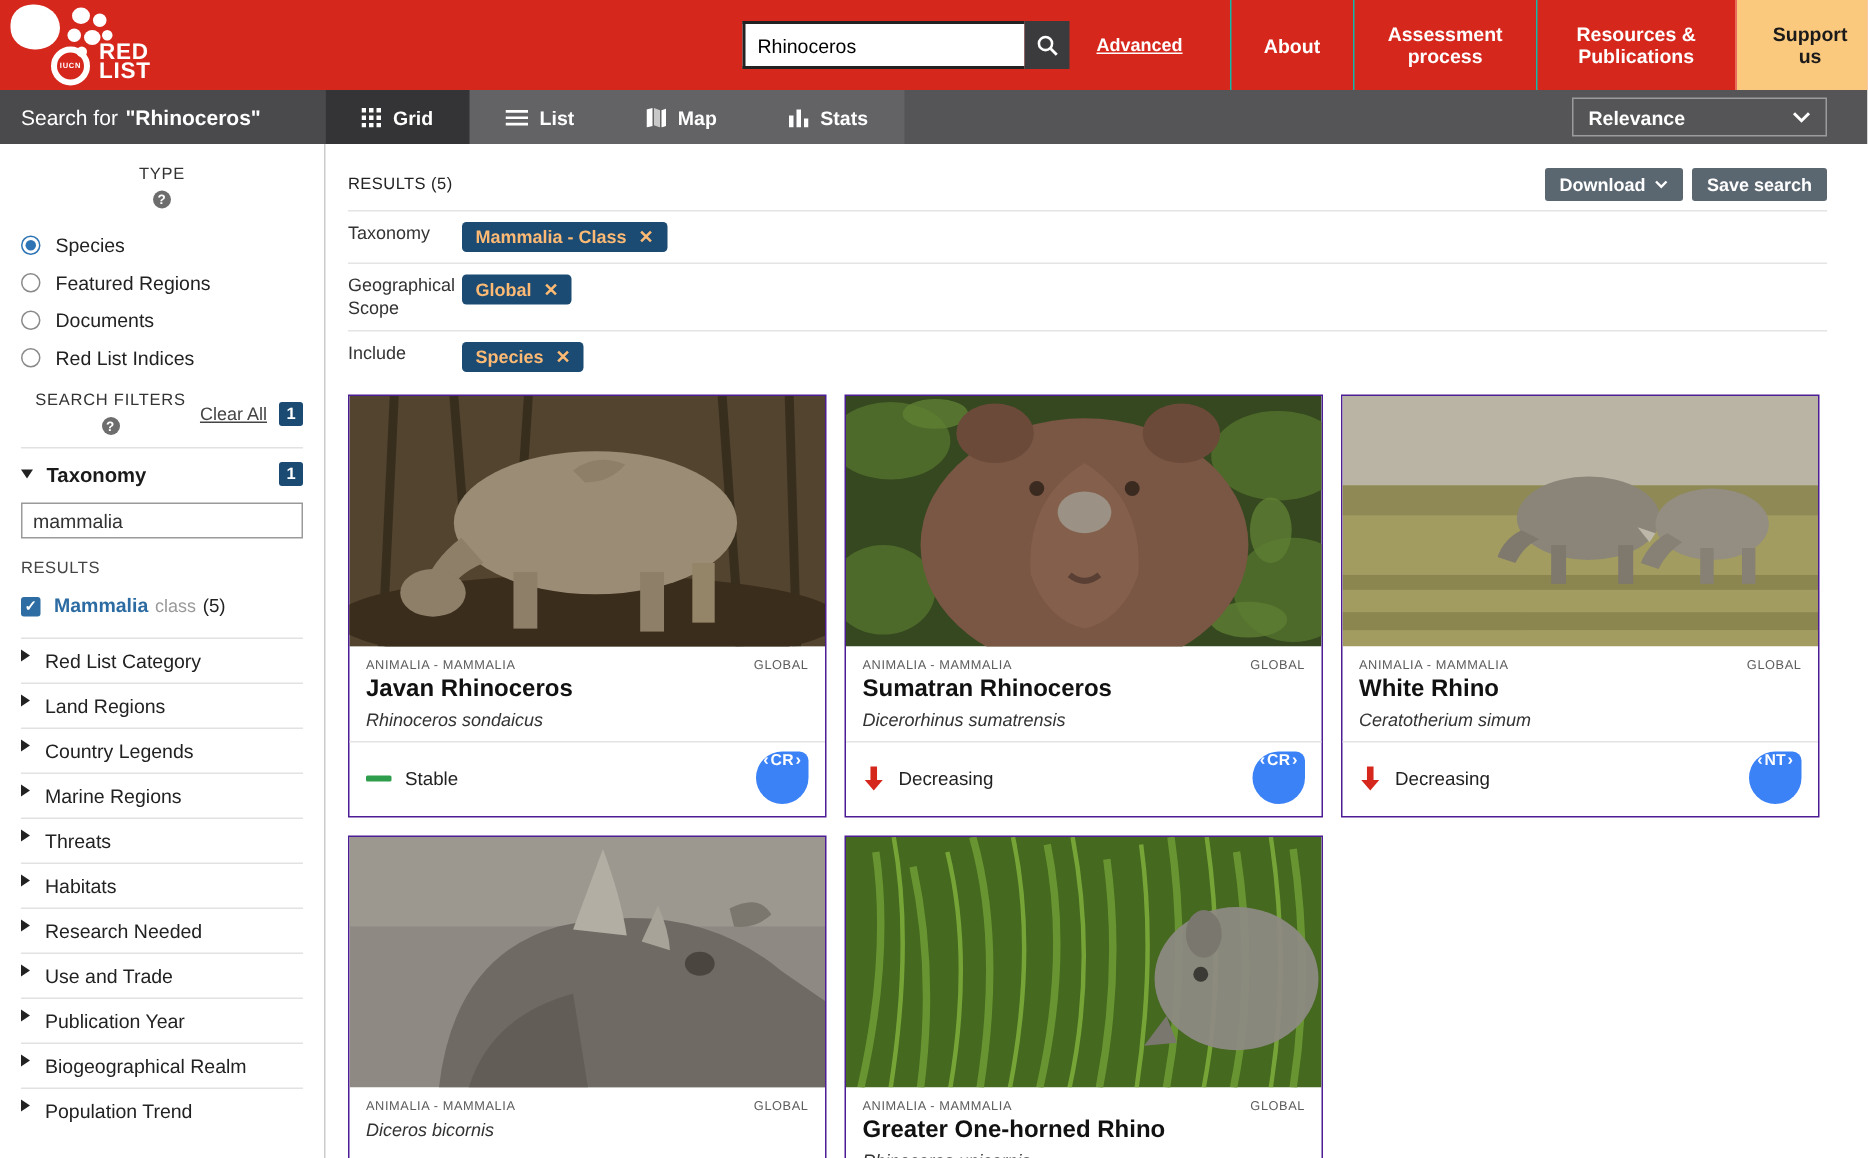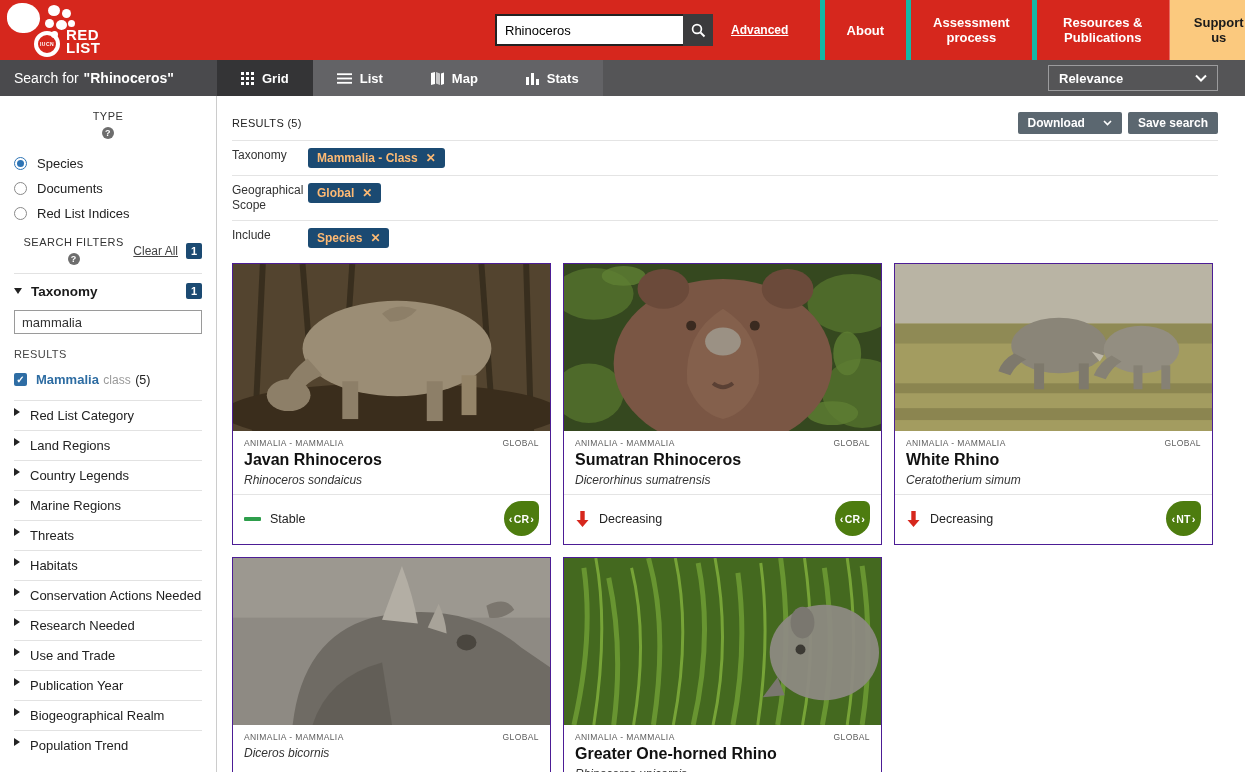--- a/index.html
+++ b/index.html
@@ -11,21 +11,21 @@
   .logo { width:120px; position:relative; flex:0 0 auto; }
   .logo-blob { position:absolute; background:#fff; border-radius:50%; }
   .logo-ring { position:absolute; left:34px; top:31px; width:26px; height:26px; border:4px solid #fff; border-radius:50%; color:#fff; font-size:5px; font-weight:bold; display:flex; align-items:center; justify-content:center; letter-spacing:.5px; }
   .logo-text { position:absolute; left:66px; top:28px; color:#fff; font-weight:bold; font-size:15px; line-height:13px; letter-spacing:.5px; }
   .search-area { display:flex; align-items:center; margin-left:375px; }
   .search-box { display:flex; height:32px; }
   .search-input { width:188px; height:32px; border:2px solid #222; border-right:none; padding:0 8px; font-size:13px; outline:none; }
   .search-btn { width:30px; height:32px; background:#3b3b3d; border:none; display:flex; align-items:center; justify-content:center; cursor:pointer; }
   .advanced-link { color:#fff; font-size:12px; font-weight:bold; text-decoration:underline; margin-left:18px; cursor:pointer; }
   .main-nav { display:flex; align-items:stretch; margin-left:18px; flex:1; }
-  .nav-item { color:#fff; font-size:13px; font-weight:bold; display:flex; align-items:center; padding:0 22px; border-left:5px solid #14b8a6; cursor:pointer; text-align:center; }
+  .nav-item { color:#fff; font-size:13px; font-weight:bold; display:flex; align-items:center; padding:0 22px; border-left:1px solid #14b8a6; cursor:pointer; text-align:center; }
   .nav-item.support { background:#fbc97e; color:#1a1a1a; border-left:1px solid #e8695f; padding:0 24px; }
   .nav-spacer { width:24px; }
 
   
   .subbar { height:36px; background:#555557; display:flex; align-items:stretch; position:relative; }
   .search-for { width:217px; background:#4a4a4d; color:#fff; font-size:14px; display:flex; align-items:center; padding-left:14px; flex:0 0 auto; }
   .search-for b { margin-left:5px; }
   .view-tabs { display:flex; background:#636366; }
   .vtab { display:flex; align-items:center; gap:8px; color:#fff; font-size:13px; font-weight:bold; padding:0 24px; cursor:pointer; }
   .vtab.active { background:#343436; }
@@ -60,21 +60,21 @@
   .checkbox { width:13px; height:13px; background:#2e6da4; border-radius:2px; color:#fff; font-size:10px; font-weight:bold; display:flex; align-items:center; justify-content:center; }
   .chk-name { font-size:13px; font-weight:bold; color:#2d6ca2; }
   .chk-rank { font-size:12px; color:#999; }
   .chk-count { font-size:12.5px; color:#222; }
   .filter-item { display:flex; gap:10px; padding:7px 0; border-top:1px solid #e2e2e2; cursor:pointer; }
   .filter-item span.lbl { font-size:13px; color:#222; }
 
   
   .results-head { display:flex; align-items:center; height:34px; }
   .results-count { font-size:11px; color:#222; letter-spacing:.3px; flex:1; }
-  .btn-gray { background:#5b6770; color:#fff; border:none; font-size:12px; font-weight:bold; height:22px; padding:0 10px; border-radius:2px; margin-left:6px; display:inline-flex; align-items:center; gap:18px; cursor:pointer; }
+  .btn-gray { background:#5b6770; color:#fff; border:none; font-size:12px; font-weight:bold; height:22px; padding:0 10px; border-radius:2px; margin-left:6px; display:inline-flex; align-items:center; gap:6px; cursor:pointer; }
   .chip-table { border-top:1px solid #e4e4e4; }
   .chip-row { display:flex; align-items:flex-start; padding:7px 0; border-bottom:1px solid #e4e4e4; }
   .chip-row-label { width:76px; font-size:12px; color:#333; line-height:15px; flex:0 0 auto; }
   .chip { background:#1b4a72; color:#fdba74; font-size:12px; font-weight:bold; border-radius:3px; padding:3px 9px; display:inline-flex; align-items:center; gap:8px; cursor:pointer; }
   .chip .x { font-weight:bold; font-size:12px; cursor:pointer; }
   .chip-row:last-child { border-bottom:none; }
 
   .grid { display:flex; flex-wrap:wrap; gap:12px 12px; margin-top:8px; }
   .card { width:319px; border:1px solid #4c1d95; background:#fff; cursor:pointer; }
   .card-img { width:100%; height:167px; display:block; }
@@ -82,21 +82,21 @@
   .card-toprow { display:flex; font-size:8.5px; color:#5d5d5d; letter-spacing:.4px; }
   .card-toprow .grow { flex:1; }
   .card-title { font-size:16px; font-weight:bold; color:#111; margin-top:3px; }
   .card-sci { font-size:12px; font-style:italic; color:#333; margin:4px 0 7px 0; }
   .card-bottom { border-top:1px solid #e4e4e4; margin:0 -11px; padding:6px 11px 8px 11px; display:flex; align-items:center; min-height:44px; }
   .trend { display:flex; align-items:center; gap:9px; flex:1; font-size:12.5px; color:#222; }
   .t-ic { display:none; }
   .trend-stable .ic-stable { display:inline-block; width:17px; height:4px; background:#2e9e4c; border-radius:1px; }
   .trend-up .ic-up, .trend-down .ic-down { display:inline-block; }
   .arrow-svg { width:15px; height:18px; }
-  .badge { width:35px; height:35px; background:#4d7c0f; border-radius:50% 6px 50% 50%; color:#fff; display:flex; align-items:center; justify-content:center; font-size:10.5px; font-weight:bold; letter-spacing:.2px; }
+  .badge { width:35px; height:35px; background:#3b82f6; border-radius:50% 6px 50% 50%; color:#fff; display:flex; justify-content:center; font-size:10.5px; font-weight:bold; letter-spacing:.2px; }
   .badge::before { content:"‹"; font-size:11px; margin-right:1px; }
   .badge::after { content:"›"; font-size:11px; margin-left:1px; }
 
   .icon-svg { display:block; }
 </style>
 </head>
 <body>
 
 <div class="page">
 
@@ -206,20 +206,24 @@
         <span>TYPE</span>
         <span class="help-icon">?</span>
       </div>
       <div class="radio-group">
         <div class="radio-row">
           <span class="radio checked"></span>
           <span class="radio-label">Species</span>
         </div>
         <div class="radio-row">
           <span class="radio"></span>
+          <span class="radio-label">Featured Regions</span>
+        </div>
+        <div class="radio-row">
+          <span class="radio"></span>
           <span class="radio-label">Documents</span>
         </div>
         <div class="radio-row">
           <span class="radio"></span>
           <span class="radio-label">Red List Indices</span>
         </div>
       </div>
 
       <div class="filters-head">
         <span class="sb-label">
@@ -262,24 +266,20 @@
           <span class="tri-right"></span>
           <span class="lbl">Marine Regions</span>
         </div>
       <div class="filter-item">
           <span class="tri-right"></span>
           <span class="lbl">Threats</span>
         </div>
       <div class="filter-item">
           <span class="tri-right"></span>
           <span class="lbl">Habitats</span>
-        </div>
-      <div class="filter-item">
-          <span class="tri-right"></span>
-          <span class="lbl">Conservation Actions Needed</span>
         </div>
       <div class="filter-item">
           <span class="tri-right"></span>
           <span class="lbl">Research Needed</span>
         </div>
       <div class="filter-item">
           <span class="tri-right"></span>
           <span class="lbl">Use and Trade</span>
         </div>
       <div class="filter-item">

